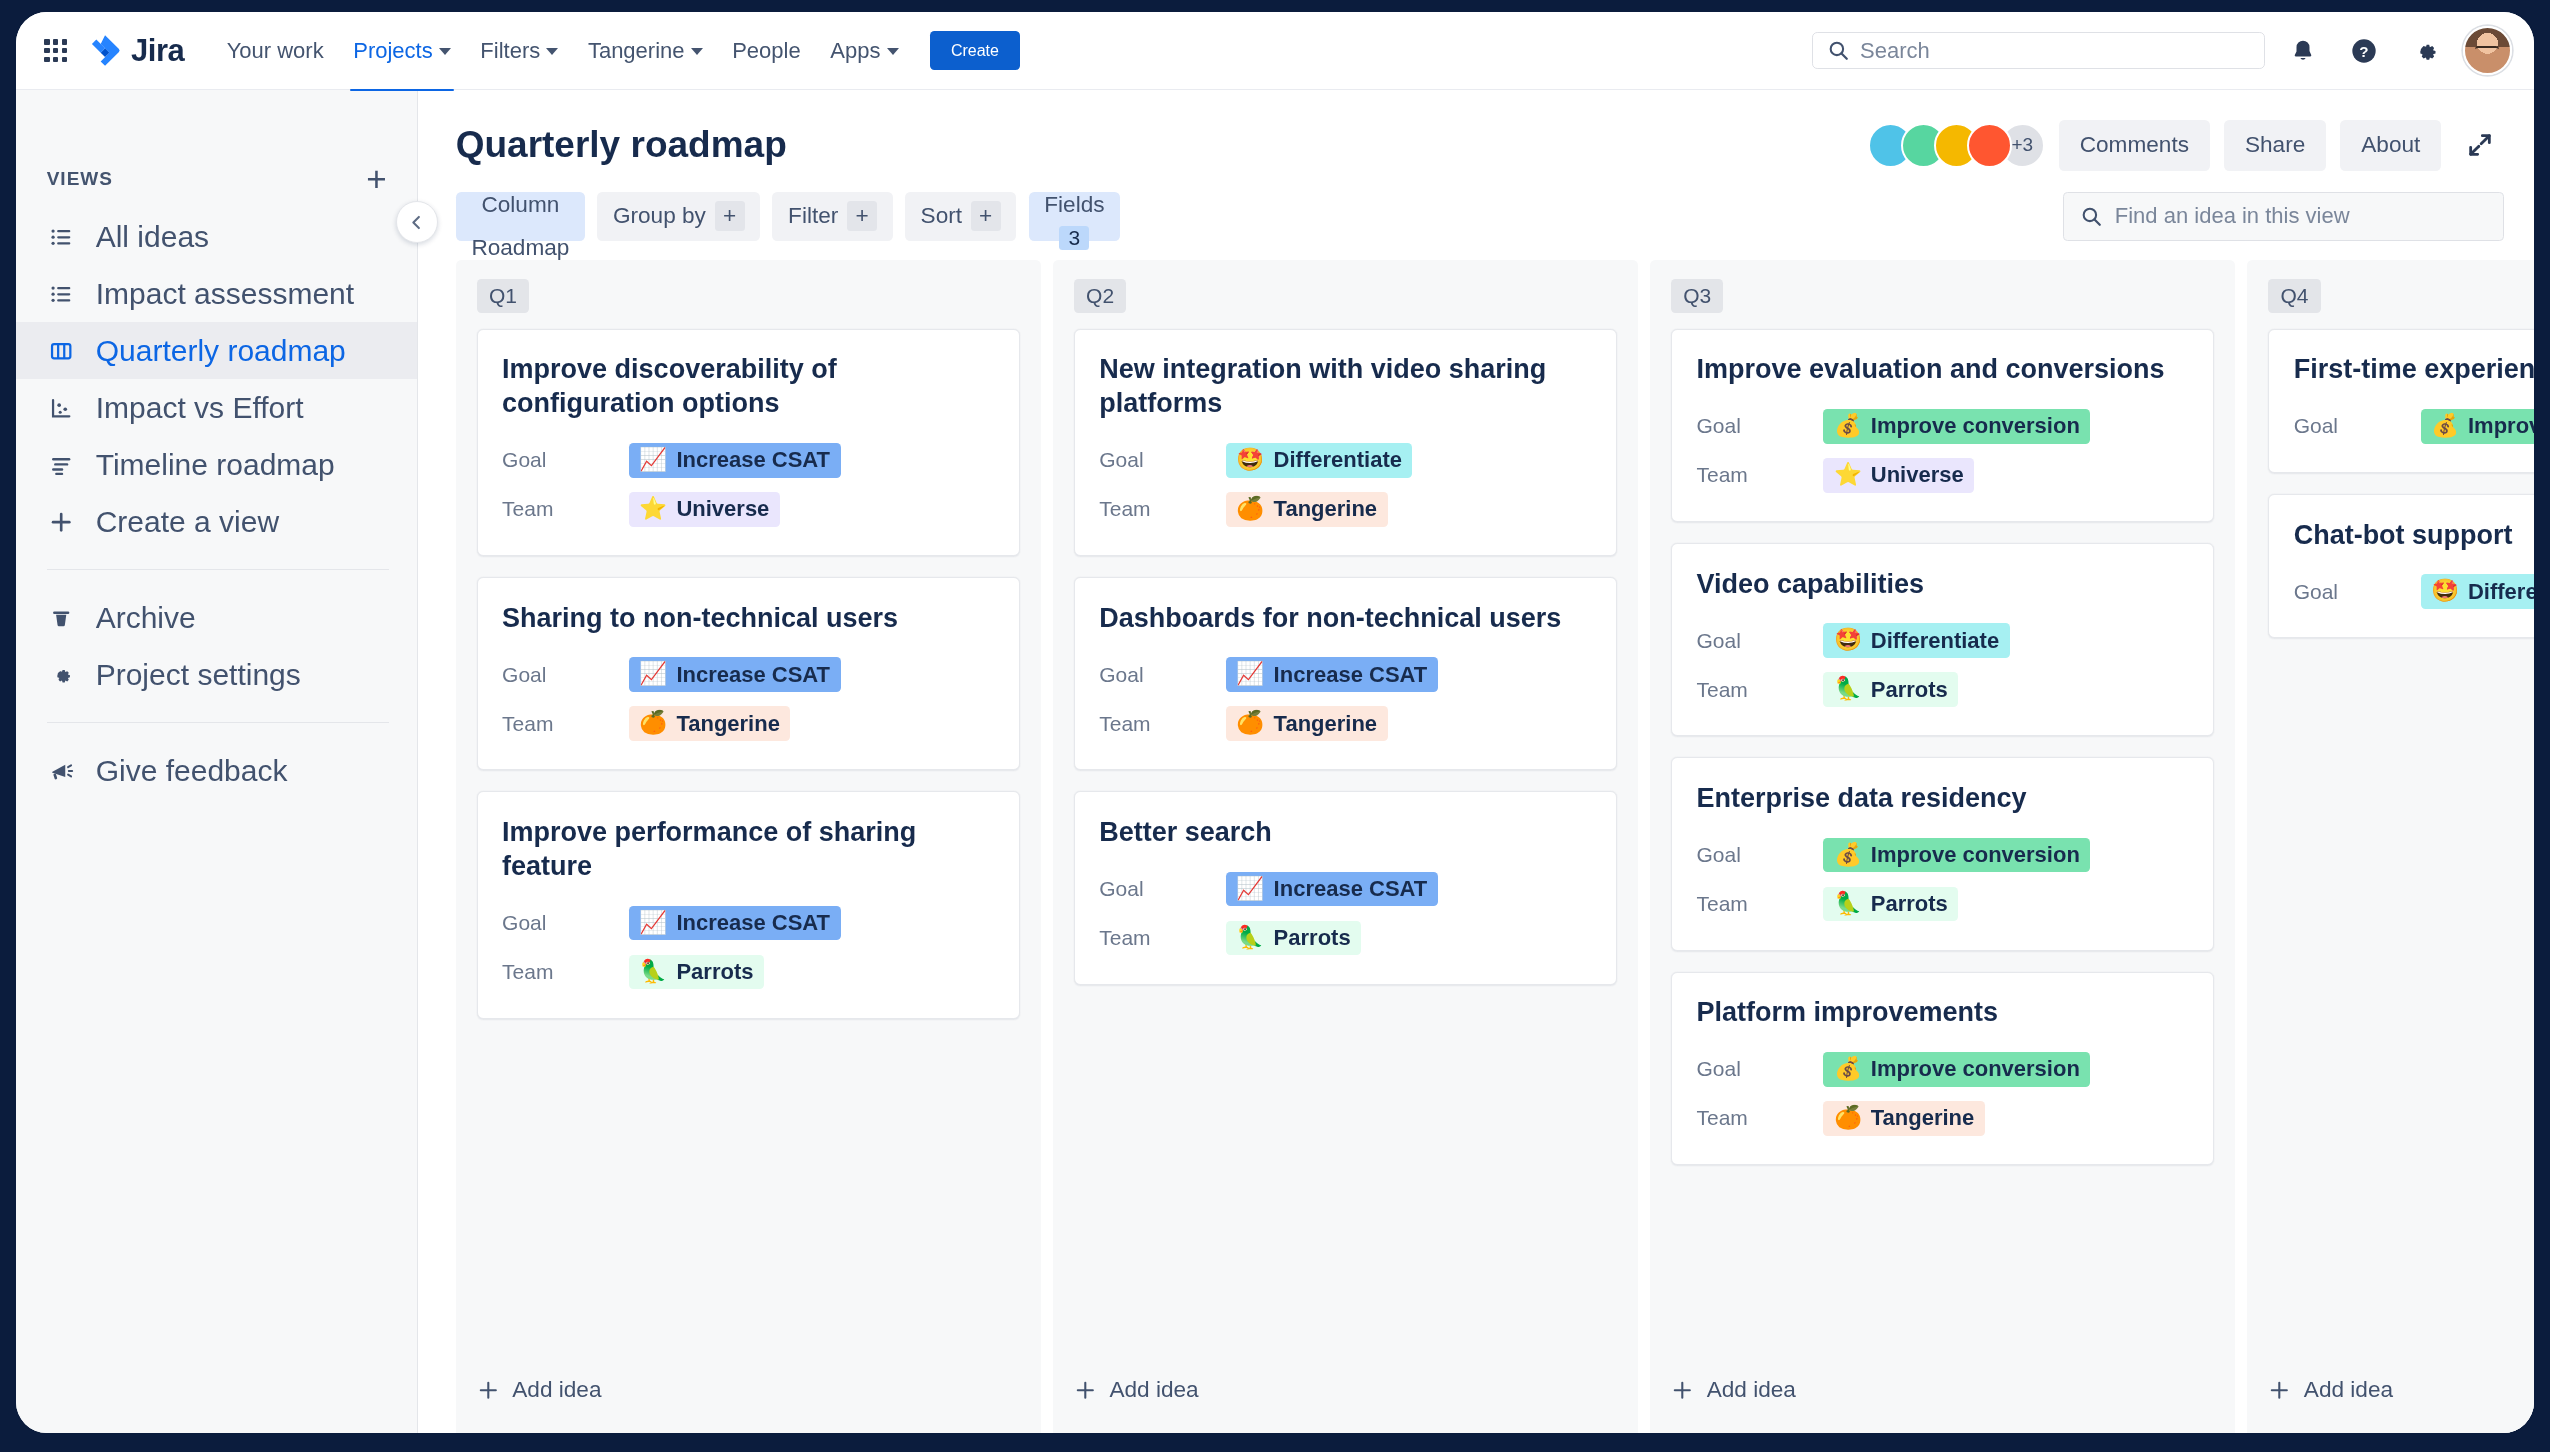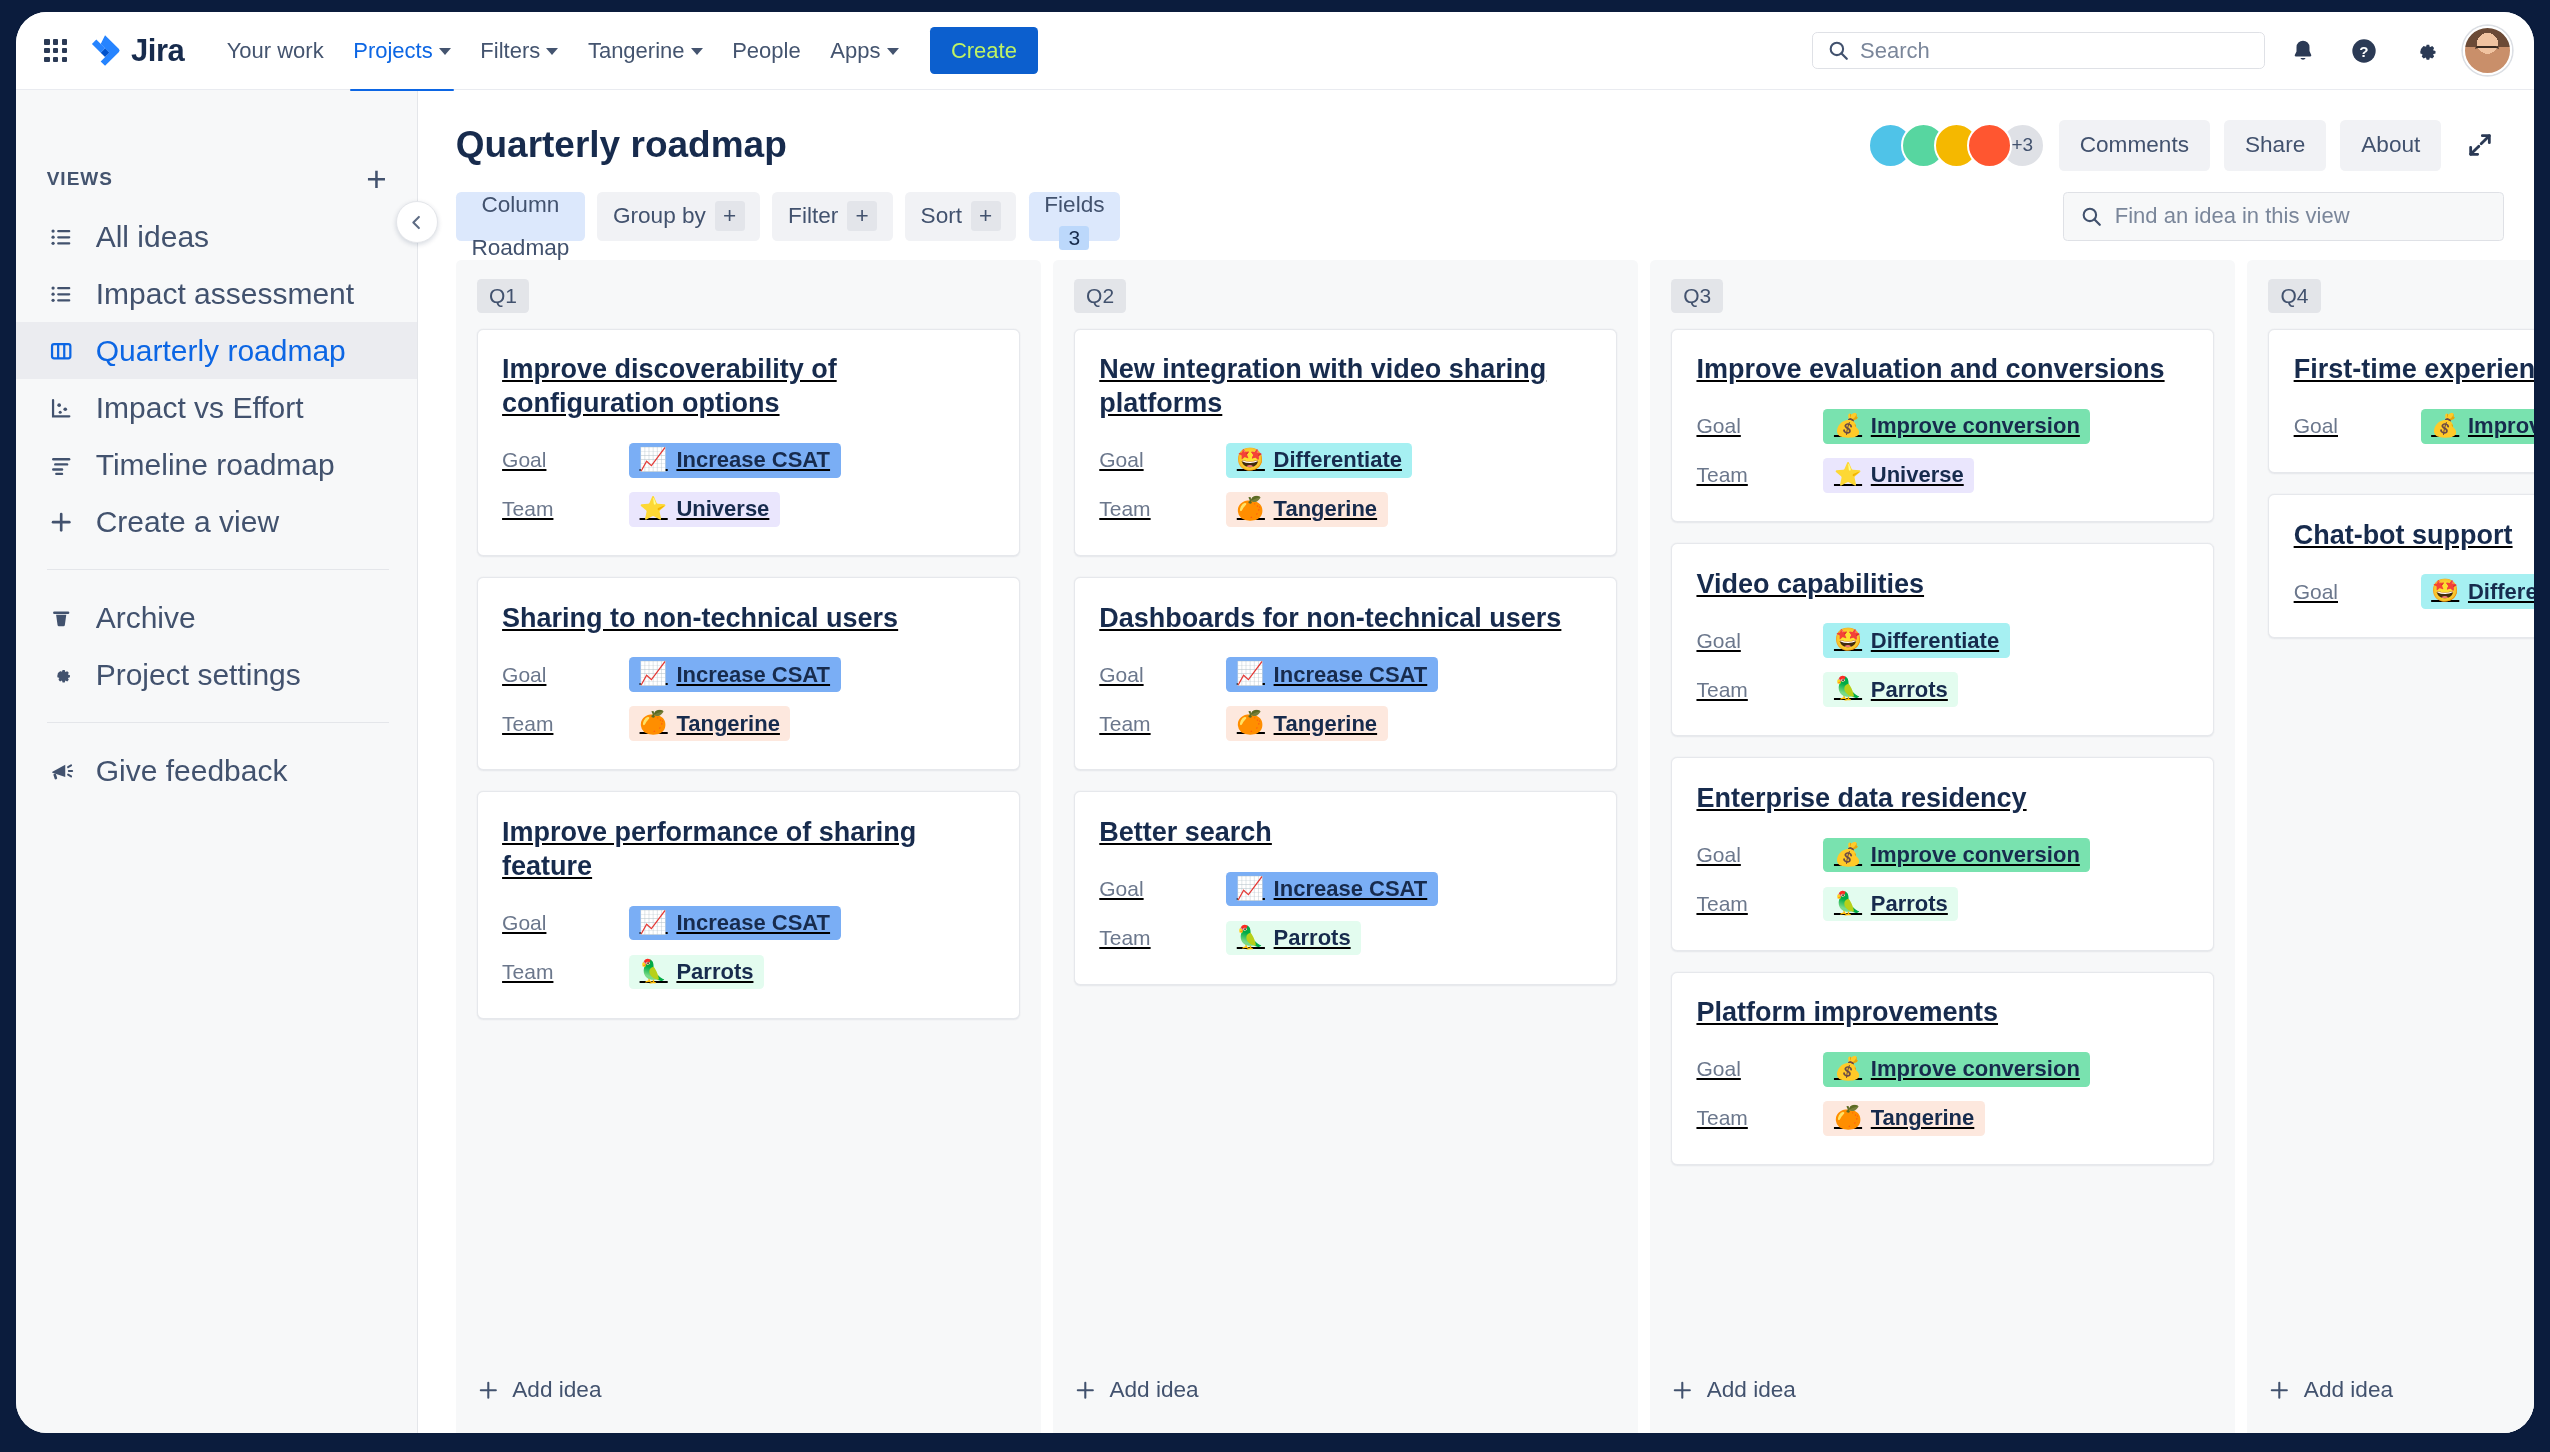--- a/index.html
+++ b/index.html
@@ -53,22 +53,22 @@
   }
   .navlink.active { color: #0c66e4; }
   .navlink.active::after {
     content: ""; position: absolute;
     left: 8.7px; right: 8.7px; bottom: -19px; height: 2.6px;
     background: #0c66e4; border-radius: 1.7px;
   }
   .caret { width: 0; height: 0; border-left: 6.1px solid transparent; border-right: 6.1px solid transparent; border-top: 7px solid #44546f; margin-top: 2.6px; }
   .create-btn {
     margin-left: 14px;
-    background: #0c5fce; color: #bef264;
-    font-size: 22px; padding: 10.5px 21px;
+    background: #0c5fce; color: #ffffff;
+    font-size: 16px; padding: 10.5px 21px;
     border: none; border-radius: 4.4px; cursor: pointer;
     font-family: inherit;
   }
   .nav-right { margin-left: auto; display: flex; align-items: center; gap: 15.7px; }
   .searchbox {
     width: 453px; height: 37px;
     border: 1.7px solid #dfe1e6; border-radius: 5.2px;
     display: flex; align-items: center; gap: 10.5px;
     padding: 0 14px; background: #fff; cursor: text;
   }
@@ -209,21 +209,21 @@
     background: #f7f8f9;
     border-radius: 5.2px 5.2px 0 0;
     display: flex; flex-direction: column;
     min-height: 0;
   }
   .col-hd { padding: 19px 21px 8.7px 21px; }
   .col-chip {
     display: inline-block; background: #e3e5e9; color: #42526e;
     font-size: 21px; font-weight: 500; padding: 5.2px 12.2px; border-radius: 4.4px;
   }
-  .col-cards { flex: 1; padding: 7px 21px 0 21px; overflow: hidden; text-decoration: underline; }
+  .col-cards { flex: 1; padding: 7px 21px 0 21px; overflow: hidden; }
   .card {
     background: #fff; border: 0.9px solid #e6e8ec; border-radius: 6.1px;
     box-shadow: 0 0.9px 1.7px rgba(9,30,66,.08);
     padding: 22.6px 24.4px 21px 24.4px; margin-bottom: 21px; cursor: pointer;
   }
   .card-title {
     font-size: 27px; font-weight: 600; color: #172b4d;
     line-height: 1.26; margin-bottom: 15.7px;
   }
   .fld { display: flex; align-items: center; min-height: 49px; }

